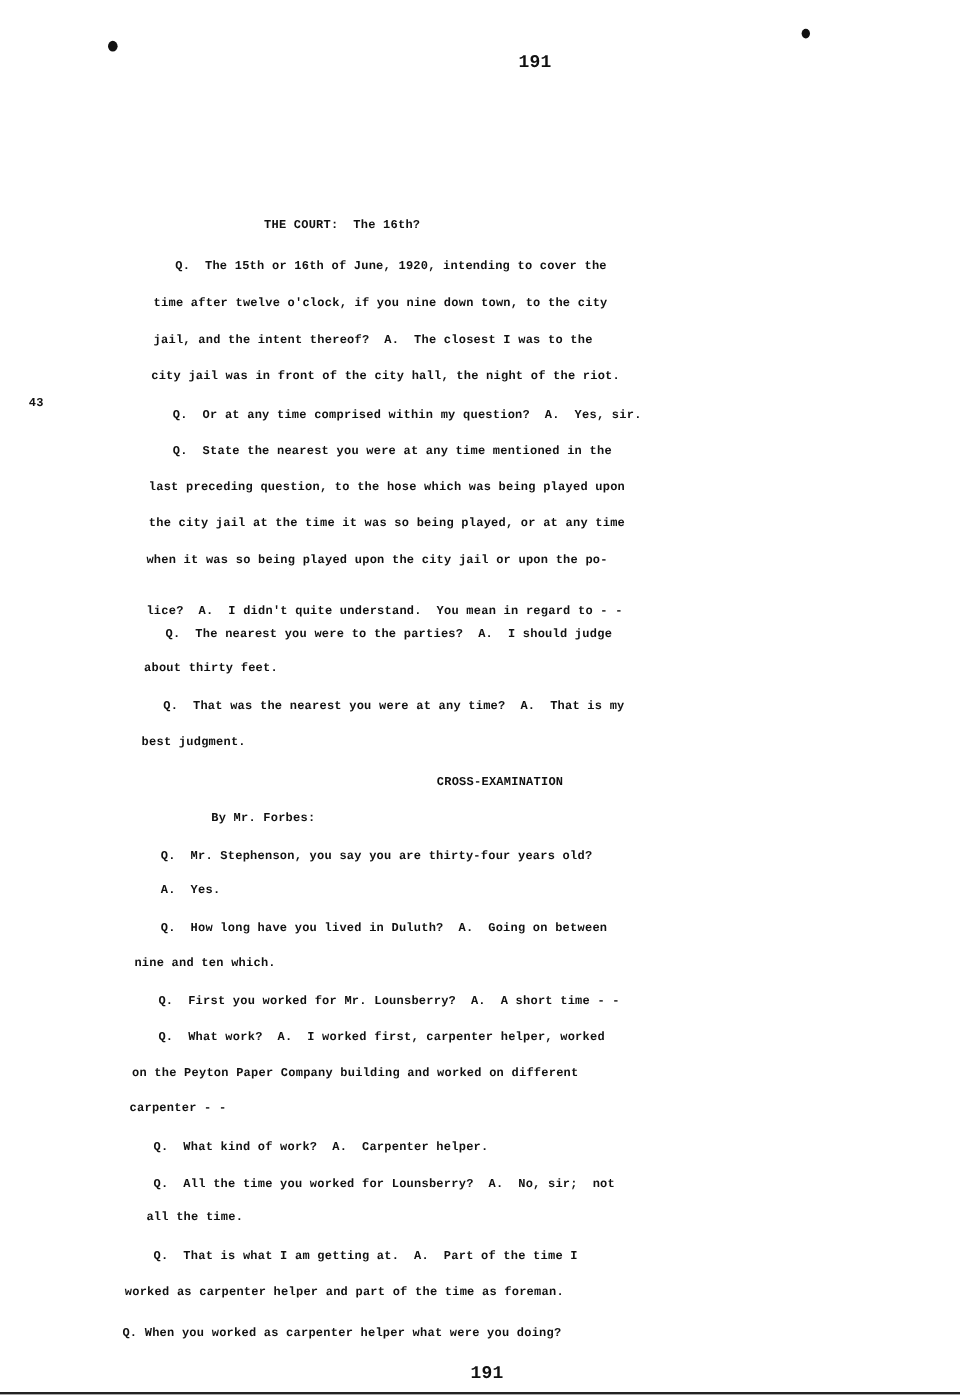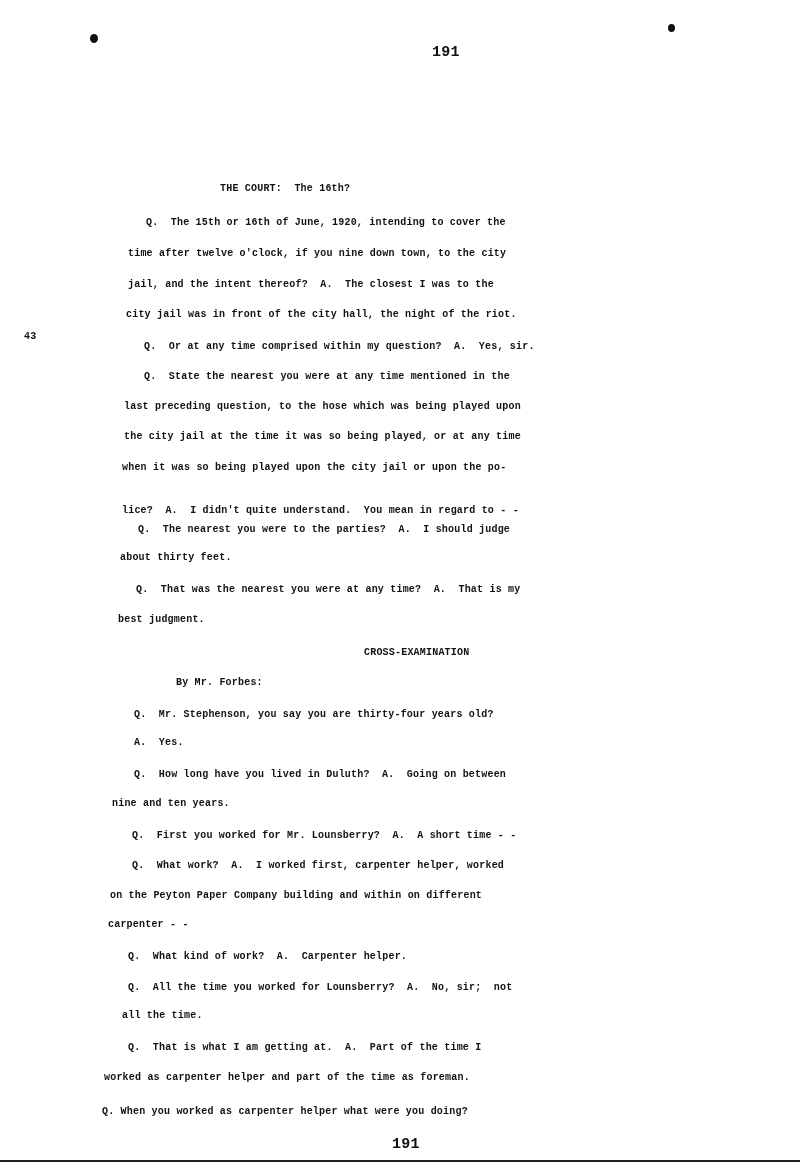--- a/index.html
+++ b/index.html
@@ -65,24 +65,24 @@
       <div class="line" style="left: 122px; top: 502px;">lice?  A.  I didn't quite understand.  You mean in regard to - -</div>
       <div class="line" style="left: 138px; top: 521px;">Q.  The nearest you were to the parties?  A.  I should judge</div>
       <div class="line" style="left: 120px; top: 549px;">about thirty feet.</div>
       <div class="line" style="left: 136px; top: 581px;">Q.  That was the nearest you were at any time?  A.  That is my</div>
       <div class="line" style="left: 118px; top: 611px;">best judgment.</div>
       <div class="line" style="left: 364px; top: 644px;">CROSS-EXAMINATION</div>
       <div class="line" style="left: 176px; top: 674px;">By Mr. Forbes:</div>
       <div class="line" style="left: 134px; top: 706px;">Q.  Mr. Stephenson, you say you are thirty-four years old?</div>
       <div class="line" style="left: 134px; top: 734px;">A.  Yes.</div>
       <div class="line" style="left: 134px; top: 766px;">Q.  How long have you lived in Duluth?  A.  Going on between</div>
-      <div class="line" style="left: 112px; top: 795px;">nine and ten years.</div>
+      <div class="line" style="left: 112px; top: 795px;">nine and ten which.</div>
       <div class="line" style="left: 132px; top: 827px;">Q.  First you worked for Mr. Lounsberry?  A.  A short time - -</div>
       <div class="line" style="left: 132px; top: 857px;">Q.  What work?  A.  I worked first, carpenter helper, worked</div>
-      <div class="line" style="left: 110px; top: 887px;">on the Peyton Paper Company building and within on different</div>
+      <div class="line" style="left: 110px; top: 887px;">on the Peyton Paper Company building and worked on different</div>
       <div class="line" style="left: 108px; top: 916px;">carpenter - -</div>
       <div class="line" style="left: 128px; top: 948px;">Q.  What kind of work?  A.  Carpenter helper.</div>
       <div class="line" style="left: 128px; top: 979px;">Q.  All the time you worked for Lounsberry?  A.  No, sir;  not</div>
       <div class="line" style="left: 122px; top: 1007px;">all the time.</div>
       <div class="line" style="left: 128px; top: 1039px;">Q.  That is what I am getting at.  A.  Part of the time I</div>
       <div class="line" style="left: 104px; top: 1069px;">worked as carpenter helper and part of the time as foreman.</div>
       <div class="line" style="left: 102px; top: 1103px;">Q. When you worked as carpenter helper what were you doing?</div>
     </div>
 
   <div class="line page-num-bottom">191</div>

